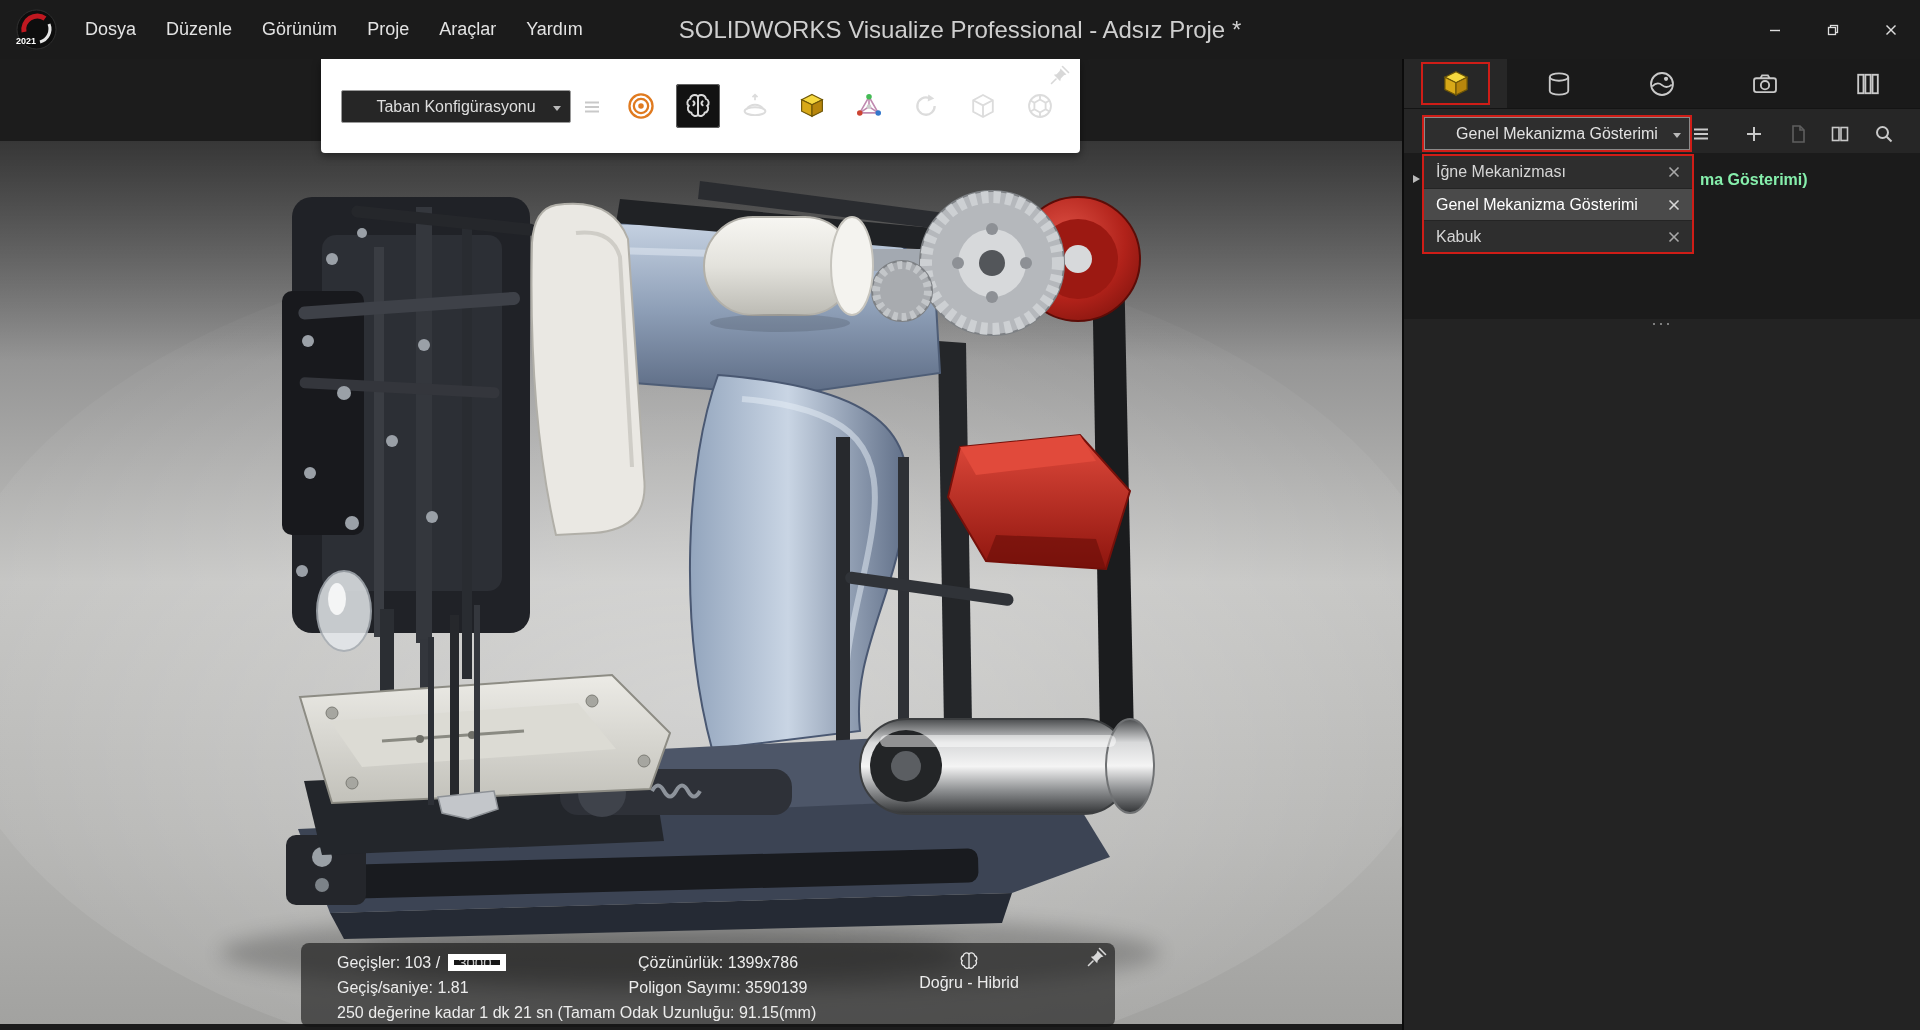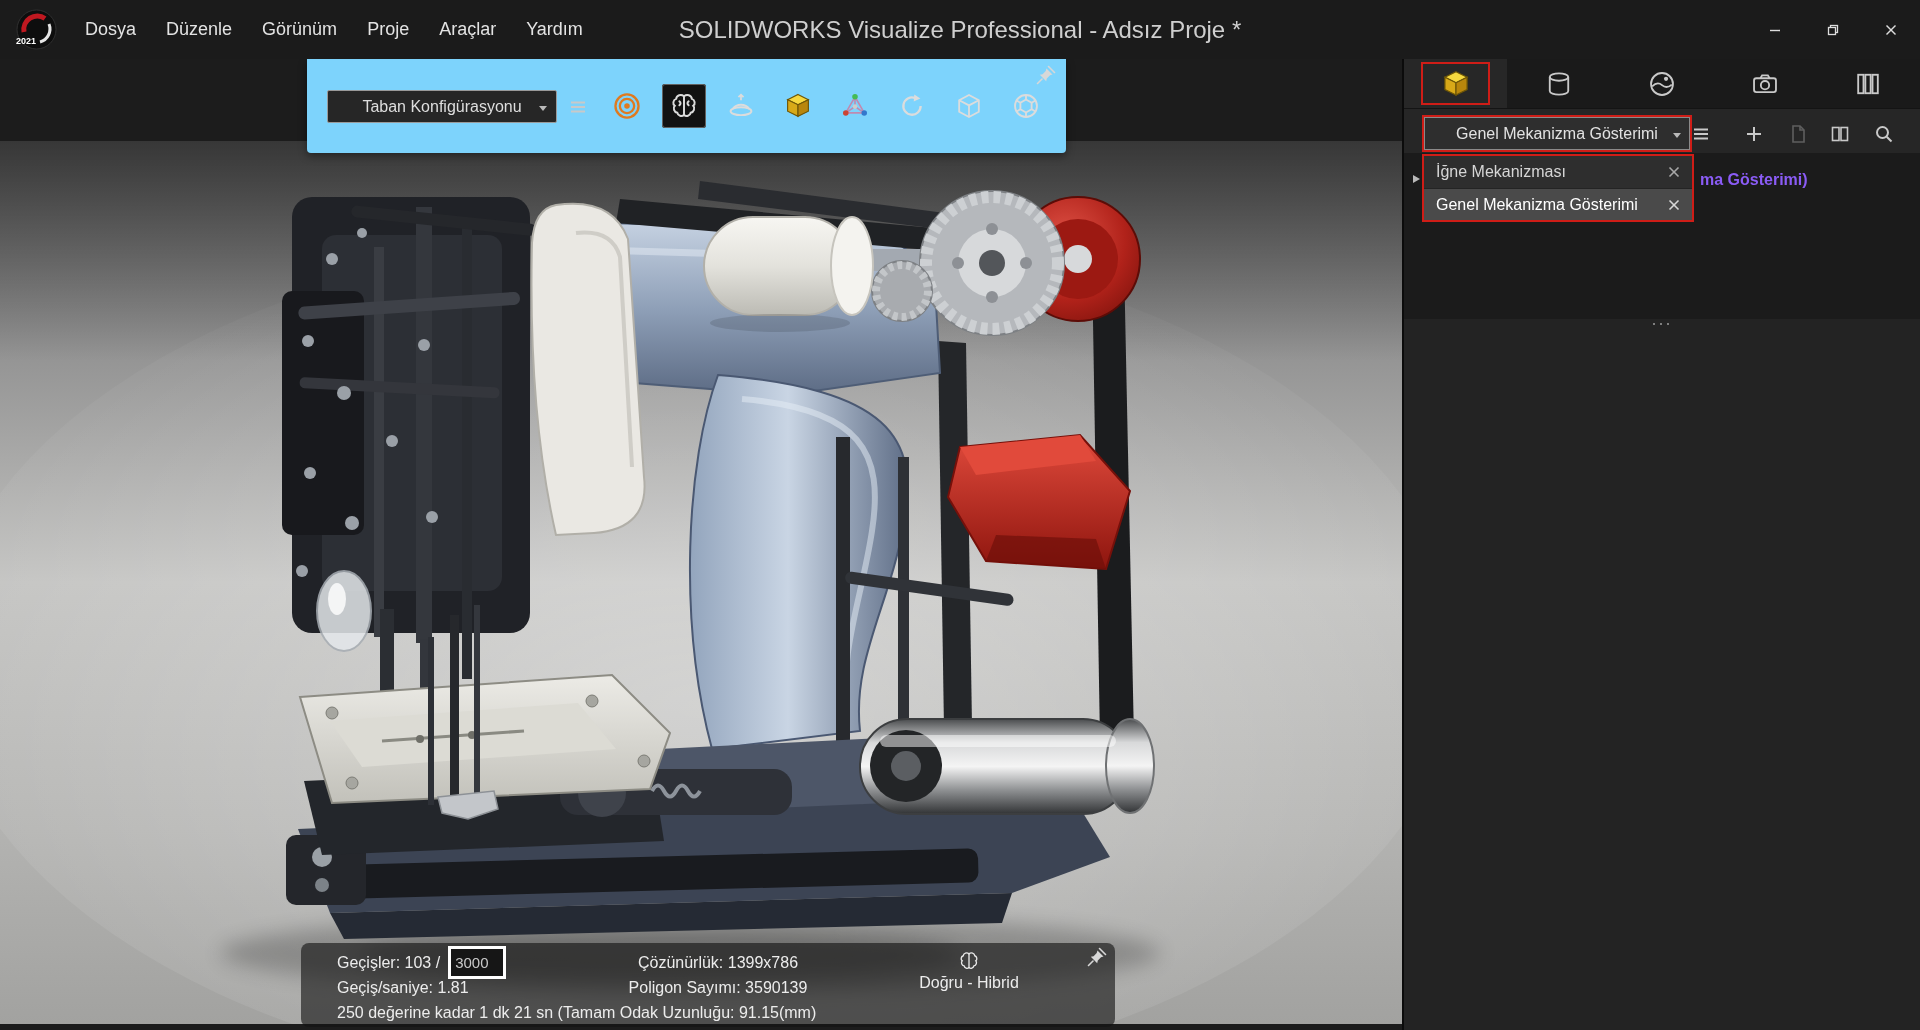--- a/index.html
+++ b/index.html
@@ -15,37 +15,37 @@
   .win-title{position:absolute;left:50%;top:50%;transform:translate(-50%,-50%);font-size:24px;color:#cfcfcf;white-space:nowrap;}
   .win-controls{position:absolute;right:0;top:0;height:59px;display:flex;}
   .win-btn{width:58px;height:59px;display:flex;align-items:center;justify-content:center;}
 
   
   .viewport{position:absolute;left:0;top:59px;width:1402px;height:971px;background:#1c1c1c;overflow:hidden;}
   .render{position:absolute;left:0;top:82px;width:1402px;height:883px;}
   .render svg{display:block;width:100%;height:100%;}
 
   
-  .vtb{position:absolute;left:307px;top:0;width:759px;height:94px;background:#7dd3fc;z-index:6;
+  .vtb{position:absolute;left:321px;top:0;width:759px;height:94px;background:#ffffff;z-index:6;
        box-shadow:0 3px 8px rgba(0,0,0,.4);border-radius:0 0 4px 4px;text-decoration:underline;}
   .vtb-select{position:absolute;left:20px;top:31px;width:230px;height:33px;background:#262626;border:1px solid #9a9a9a;
        border-radius:2px;display:flex;align-items:center;justify-content:center;font-size:16px;color:#dedede;cursor:default;}
   .vtb-select .caret{position:absolute;right:6px;top:10px;display:flex;}
   .vtb-hamburger{position:absolute;left:256px;top:36px;width:30px;height:24px;display:flex;align-items:center;justify-content:center;}
   .vtb-icons{position:absolute;left:298px;top:25px;display:flex;gap:13px;}
   .tb-btn{width:44px;height:44px;display:flex;align-items:center;justify-content:center;border-radius:3px;}
   .tb-btn.active{background:#121212;box-shadow:inset 0 0 0 1px #616161;}
   .vtb-pin{position:absolute;right:8px;top:4px;}
 
   
   .statusbar{position:absolute;left:301px;top:884px;width:814px;height:84px;background:rgba(20,20,20,.62);
        border-radius:8px;z-index:5;color:#ececec;font-size:16px;}
   .sb-col1{position:absolute;left:36px;top:7px;line-height:25px;white-space:nowrap;}
   .sb-row1{display:flex;align-items:center;gap:8px;height:25px;}
-  .sb-input{width:58px;height:33px;background:#161616;border:3px solid #ffffff;color:#c9c9c9;font-size:15px;
+  .sb-input{width:58px;height:17px;background:#161616;border:6px solid #ffffff;color:#c9c9c9;font-size:15px;
        padding:0 4px;font-family:inherit;}
   .sb-col2{position:absolute;left:292px;top:7px;width:250px;text-align:center;line-height:25px;white-space:nowrap;}
   .sb-col3{position:absolute;left:580px;top:5px;width:176px;text-align:center;}
   .sb-col3 .mode-icon{height:26px;display:flex;align-items:center;justify-content:center;}
   .sb-pin{position:absolute;right:6px;top:2px;}
 
   
   .rpanel{position:absolute;left:1402px;top:59px;width:518px;height:971px;background:#232323;border-left:2px solid #0b0b0b;}
   .rp-tabs{position:absolute;left:0;top:0;width:516px;height:50px;background:#1a1a1a;display:flex;border-bottom:1px solid #141414;}
   .rp-tab{flex:1;display:flex;align-items:center;justify-content:center;position:relative;cursor:default;}
@@ -53,21 +53,21 @@
   .anno{position:absolute;border:2px solid #cf1d17;pointer-events:none;z-index:9;}
   .rp-tab .anno{left:17px;right:17px;top:3px;bottom:3px;}
   .rp-toolsbg{position:absolute;left:0;top:50px;width:516px;height:44px;background:#262626;}
   .rp-treearea{position:absolute;left:0;top:94px;width:516px;height:166px;background:#1b1b1b;}
   .rp-select{position:absolute;left:20px;top:58px;width:266px;height:33px;background:#2e2e2e;border:1px solid #8a8a8a;
        display:flex;align-items:center;justify-content:center;font-size:16px;color:#e2e2e2;
        box-shadow:0 0 0 2px #cf1d17;z-index:7;cursor:default;}
   .rp-select .caret{position:absolute;right:5px;top:10px;display:flex;}
   .sm-btn{position:absolute;top:61px;width:32px;height:27px;display:flex;align-items:center;justify-content:center;}
   .tree-expander{position:absolute;left:6px;top:114px;display:flex;}
-  .tree-label{position:absolute;left:296px;top:112px;font-size:16px;font-weight:bold;color:#8b5cf6;white-space:nowrap;}
+  .tree-label{position:absolute;left:296px;top:112px;font-size:16px;font-weight:bold;color:#86efac;white-space:nowrap;}
   .cfg-list{position:absolute;left:18px;top:95px;width:272px;border:2px solid #cf1d17;background:#2b2b2b;z-index:8;}
   .cfg-item{height:32px;display:flex;align-items:center;padding:0 8px 0 12px;font-size:16px;color:#d6d6d6;
        background:#2e2e2e;border-top:1px solid #242424;cursor:default;}
   .cfg-item:first-child{border-top:none;gap:36px;}
   .cfg-item.selected{background:#4a4a4a;color:#ffffff;}
   .cfg-item .close{margin-left:auto;display:flex;padding:2px;}
   .rp-dots{position:absolute;left:0;top:250px;width:516px;text-align:center;color:#8d8d8d;font-size:18px;
        letter-spacing:2px;cursor:default;}
 </style>
 </head>
@@ -562,16 +562,27 @@
       <span>Genel Mekanizma Gösterimi</span>
       <span class="close">
         <svg width="16" height="16" viewBox="0 0 16 16">
           <g stroke="#d8d8d8" stroke-width="1.6">
               <line x1="3.5" y1="3.5" x2="12.5" y2="12.5"></line>
           <line x1="12.5" y1="3.5" x2="3.5" y2="12.5"></line>
             </g>
           </svg>
         </span>
     </div>
+    <div class="cfg-item">
+      <span>Kabuk</span>
+      <span class="close">
+        <svg width="16" height="16" viewBox="0 0 16 16">
+          <g stroke="#a8a8a8" stroke-width="1.6">
+              <line x1="3.5" y1="3.5" x2="12.5" y2="12.5"></line>
+          <line x1="12.5" y1="3.5" x2="3.5" y2="12.5"></line>
+            </g>
+          </svg>
+        </span>
+    </div>
   </div>
 
   <div class="rp-dots">...</div>
 </div>
 
 </body></html>

